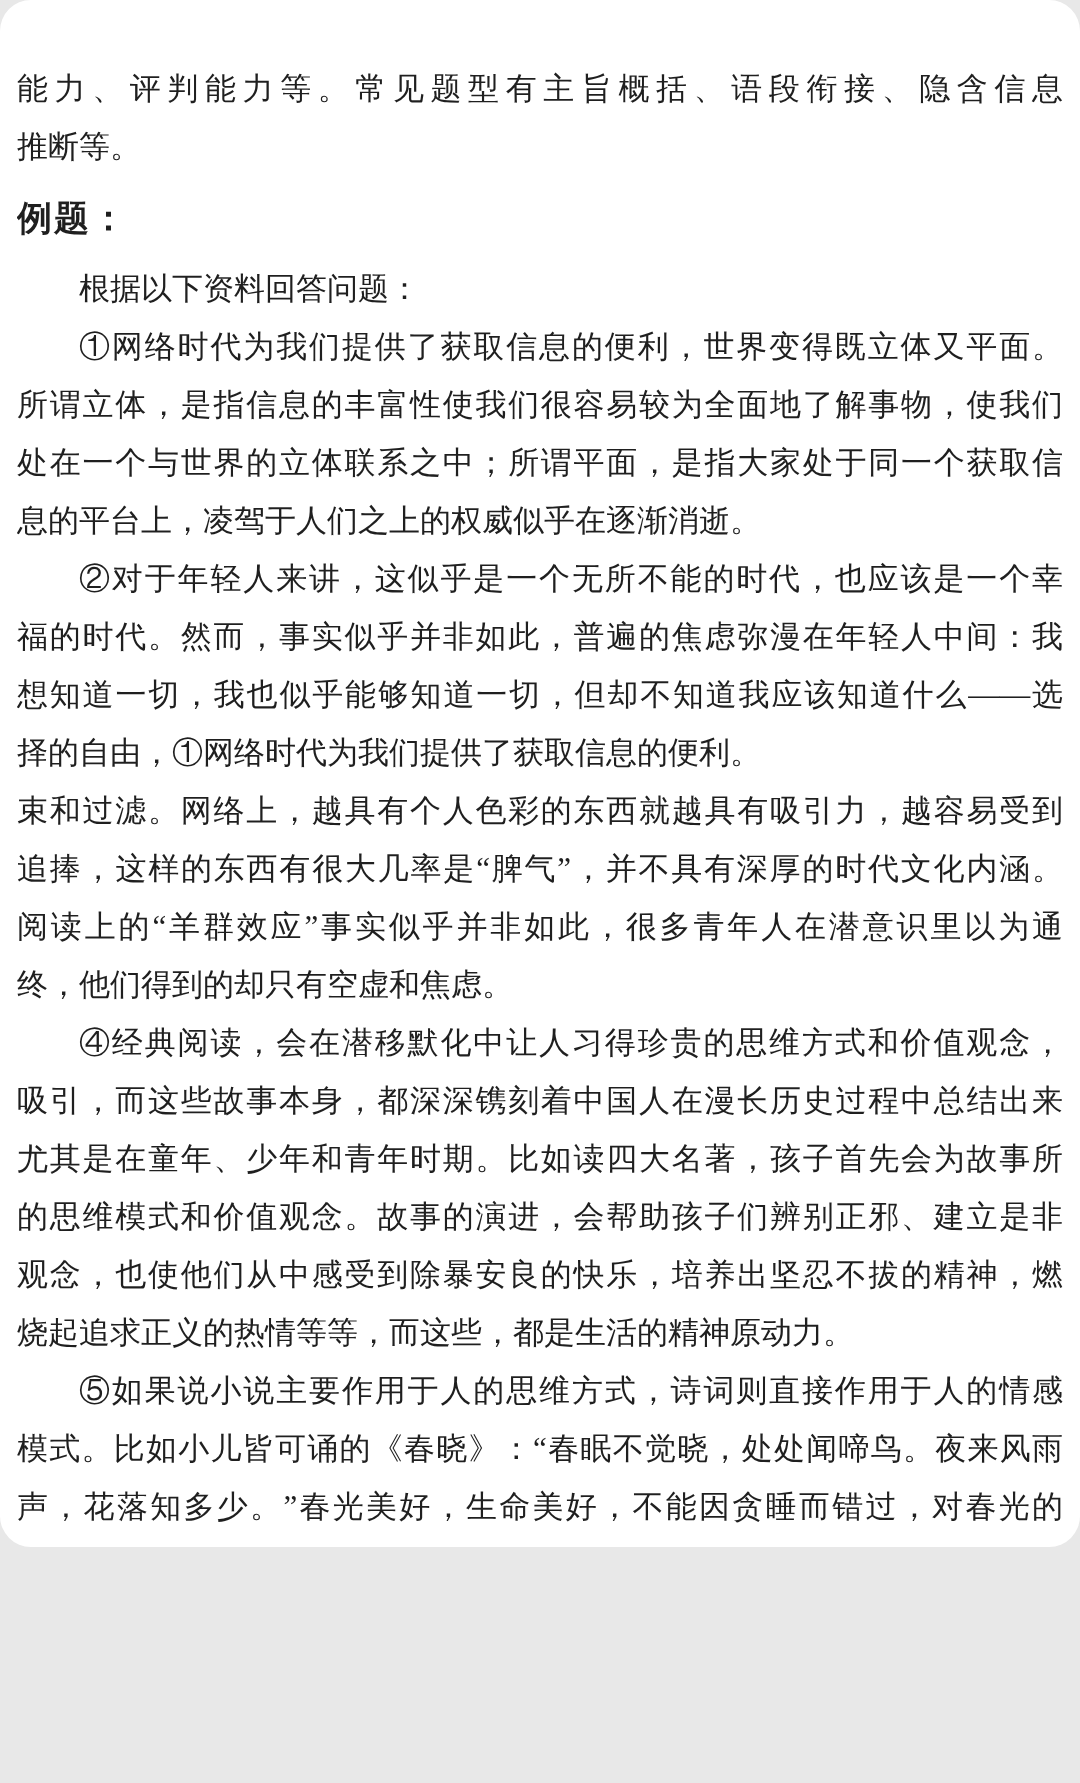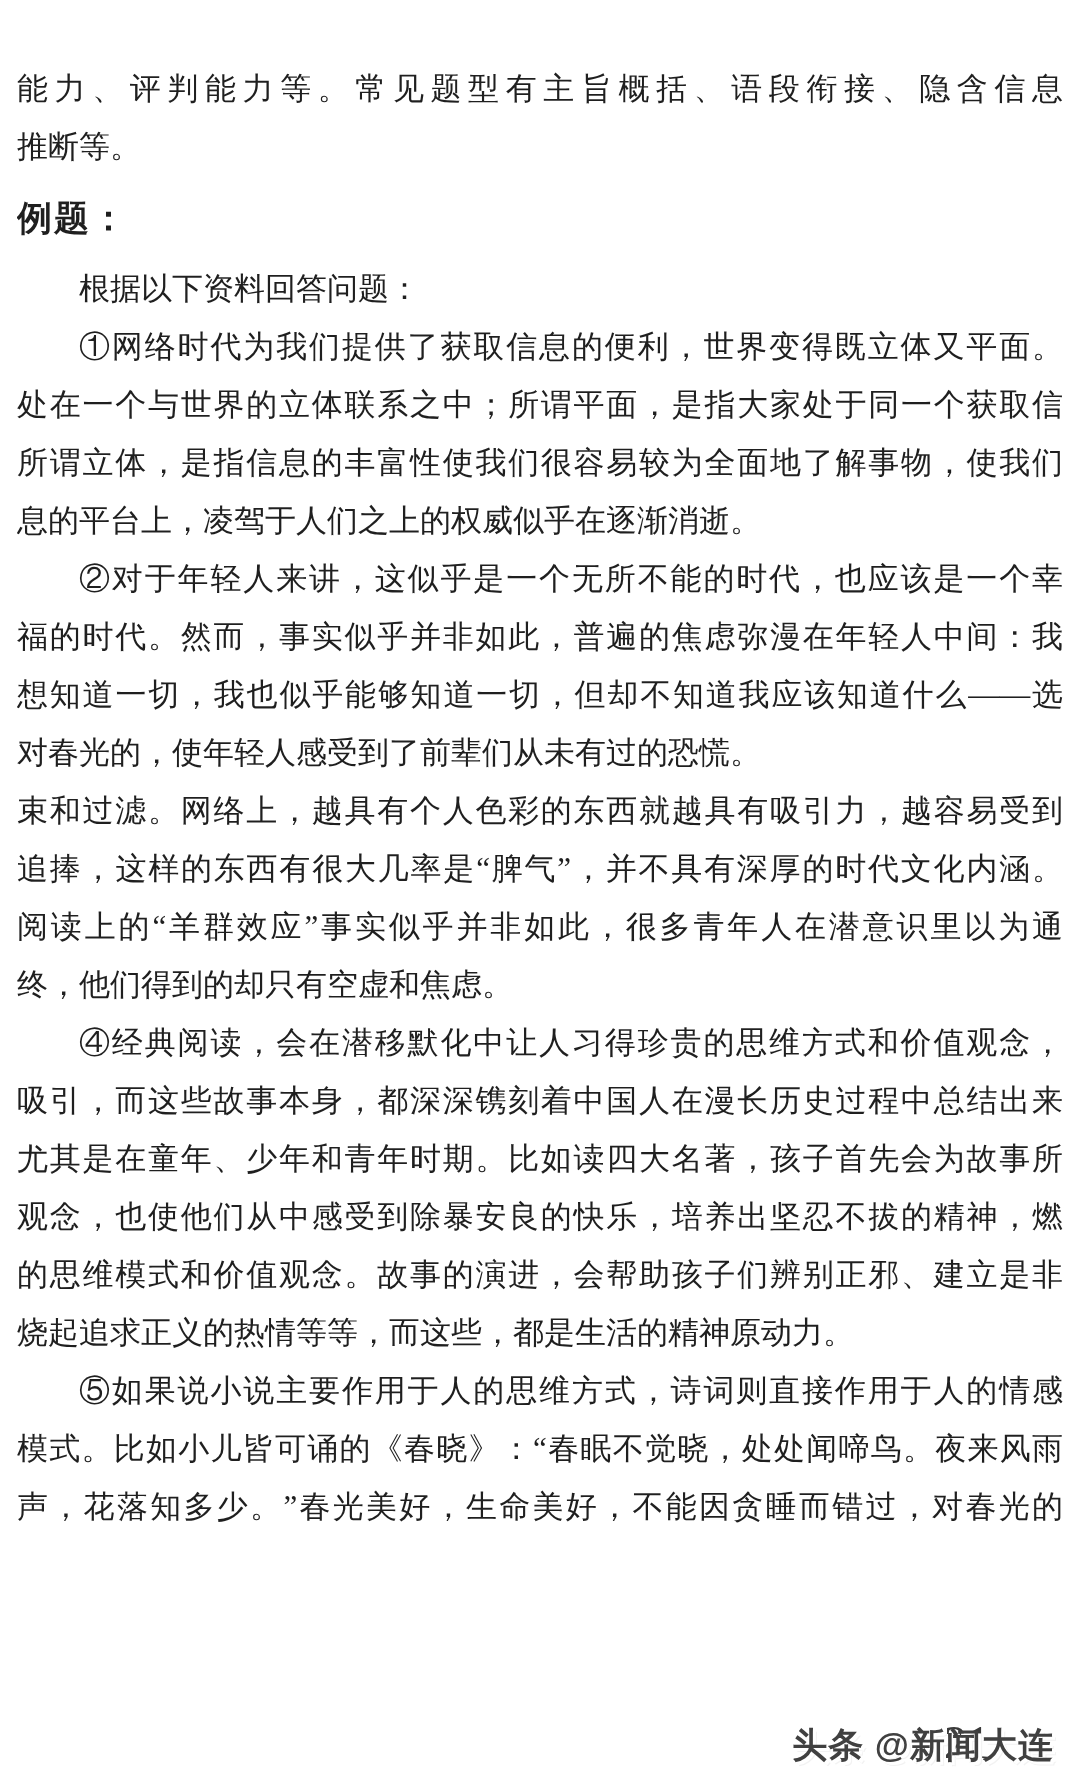--- a/index.html
+++ b/index.html
@@ -1,23 +1,24 @@
 <!DOCTYPE html>
 <html><head>
 <meta charset="utf-8">
 <style>
   html,body{margin:0;padding:0;background:#e8e8e8;}
   .page{
     position:relative;
-    width:1080px;height:1783px;
+    width:1080px;height:1547px;
     margin:0 auto;
     background:#ffffff;
     overflow:hidden;
     font-family:"Liberation Serif","DejaVu Serif",serif;
     color:#1f1f1f;
+    border-radius:31px;
   }
   .body-text{
     position:absolute;
     left:17px;top:60px;width:1046px;
   }
   .line{
     font-size:31px;
     line-height:58px;
     height:58px;
     text-align:justify;
@@ -56,36 +57,36 @@
 </head>
 <body>
 
 <div class="page">
   <div class="body-text" id="body-text">
       <div class="line fill">能力、评判能力等。常见题型有主旨概括、语段衔接、隐含信息</div>
       <div class="line">推断等。</div>
       <div class="line heading">例题：</div>
       <div class="line indent">根据以下资料回答问题：</div>
       <div class="line fill indent">①网络时代为我们提供了获取信息的便利，世界变得既立体又平面。</div>
+      <div class="line fill">所谓立体，是指信息的丰富性使我们很容易较为全面地了解事物，使我们</div>
       <div class="line fill">处在一个与世界的立体联系之中；所谓平面，是指大家处于同一个获取信</div>
-      <div class="line fill">所谓立体，是指信息的丰富性使我们很容易较为全面地了解事物，使我们</div>
       <div class="line">息的平台上，凌驾于人们之上的权威似乎在逐渐消逝。</div>
       <div class="line fill indent">②对于年轻人来讲，这似乎是一个无所不能的时代，也应该是一个幸</div>
       <div class="line fill">福的时代。然而，事实似乎并非如此，普遍的焦虑弥漫在年轻人中间：我</div>
       <div class="line fill">想知道一切，我也似乎能够知道一切，但却不知道我应该知道什么——选</div>
-      <div class="line">对春光的，使年轻人感受到了前辈们从未有过的恐慌。</div>
+      <div class="line">择的自由，①网络时代为我们提供了获取信息的便利。</div>
       <div class="line fill">束和过滤。网络上，越具有个人色彩的东西就越具有吸引力，越容易受到</div>
       <div class="line fill">追捧，这样的东西有很大几率是“脾气”，并不具有深厚的时代文化内涵。</div>
       <div class="line fill">阅读上的“羊群效应”事实似乎并非如此，很多青年人在潜意识里以为通</div>
       <div class="line">终，他们得到的却只有空虚和焦虑。</div>
       <div class="line fill indent">④经典阅读，会在潜移默化中让人习得珍贵的思维方式和价值观念，</div>
       <div class="line fill">吸引，而这些故事本身，都深深镌刻着中国人在漫长历史过程中总结出来</div>
       <div class="line fill">尤其是在童年、少年和青年时期。比如读四大名著，孩子首先会为故事所</div>
+      <div class="line fill">的思维模式和价值观念。故事的演进，会帮助孩子们辨别正邪、建立是非</div>
       <div class="line fill">观念，也使他们从中感受到除暴安良的快乐，培养出坚忍不拔的精神，燃</div>
-      <div class="line fill">的思维模式和价值观念。故事的演进，会帮助孩子们辨别正邪、建立是非</div>
       <div class="line">烧起追求正义的热情等等，而这些，都是生活的精神原动力。</div>
       <div class="line fill indent">⑤如果说小说主要作用于人的思维方式，诗词则直接作用于人的情感</div>
       <div class="line fill">模式。比如小儿皆可诵的《春晓》：“春眠不觉晓，处处闻啼鸟。夜来风雨</div>
       <div class="line fill">声，花落知多少。”春光美好，生命美好，不能因贪睡而错过，对春光的</div>
     </div>
   <div class="pagenum">21</div>
   <div class="watermark">头条 @新闻大连</div>
 </div>
 
 </body></html>

